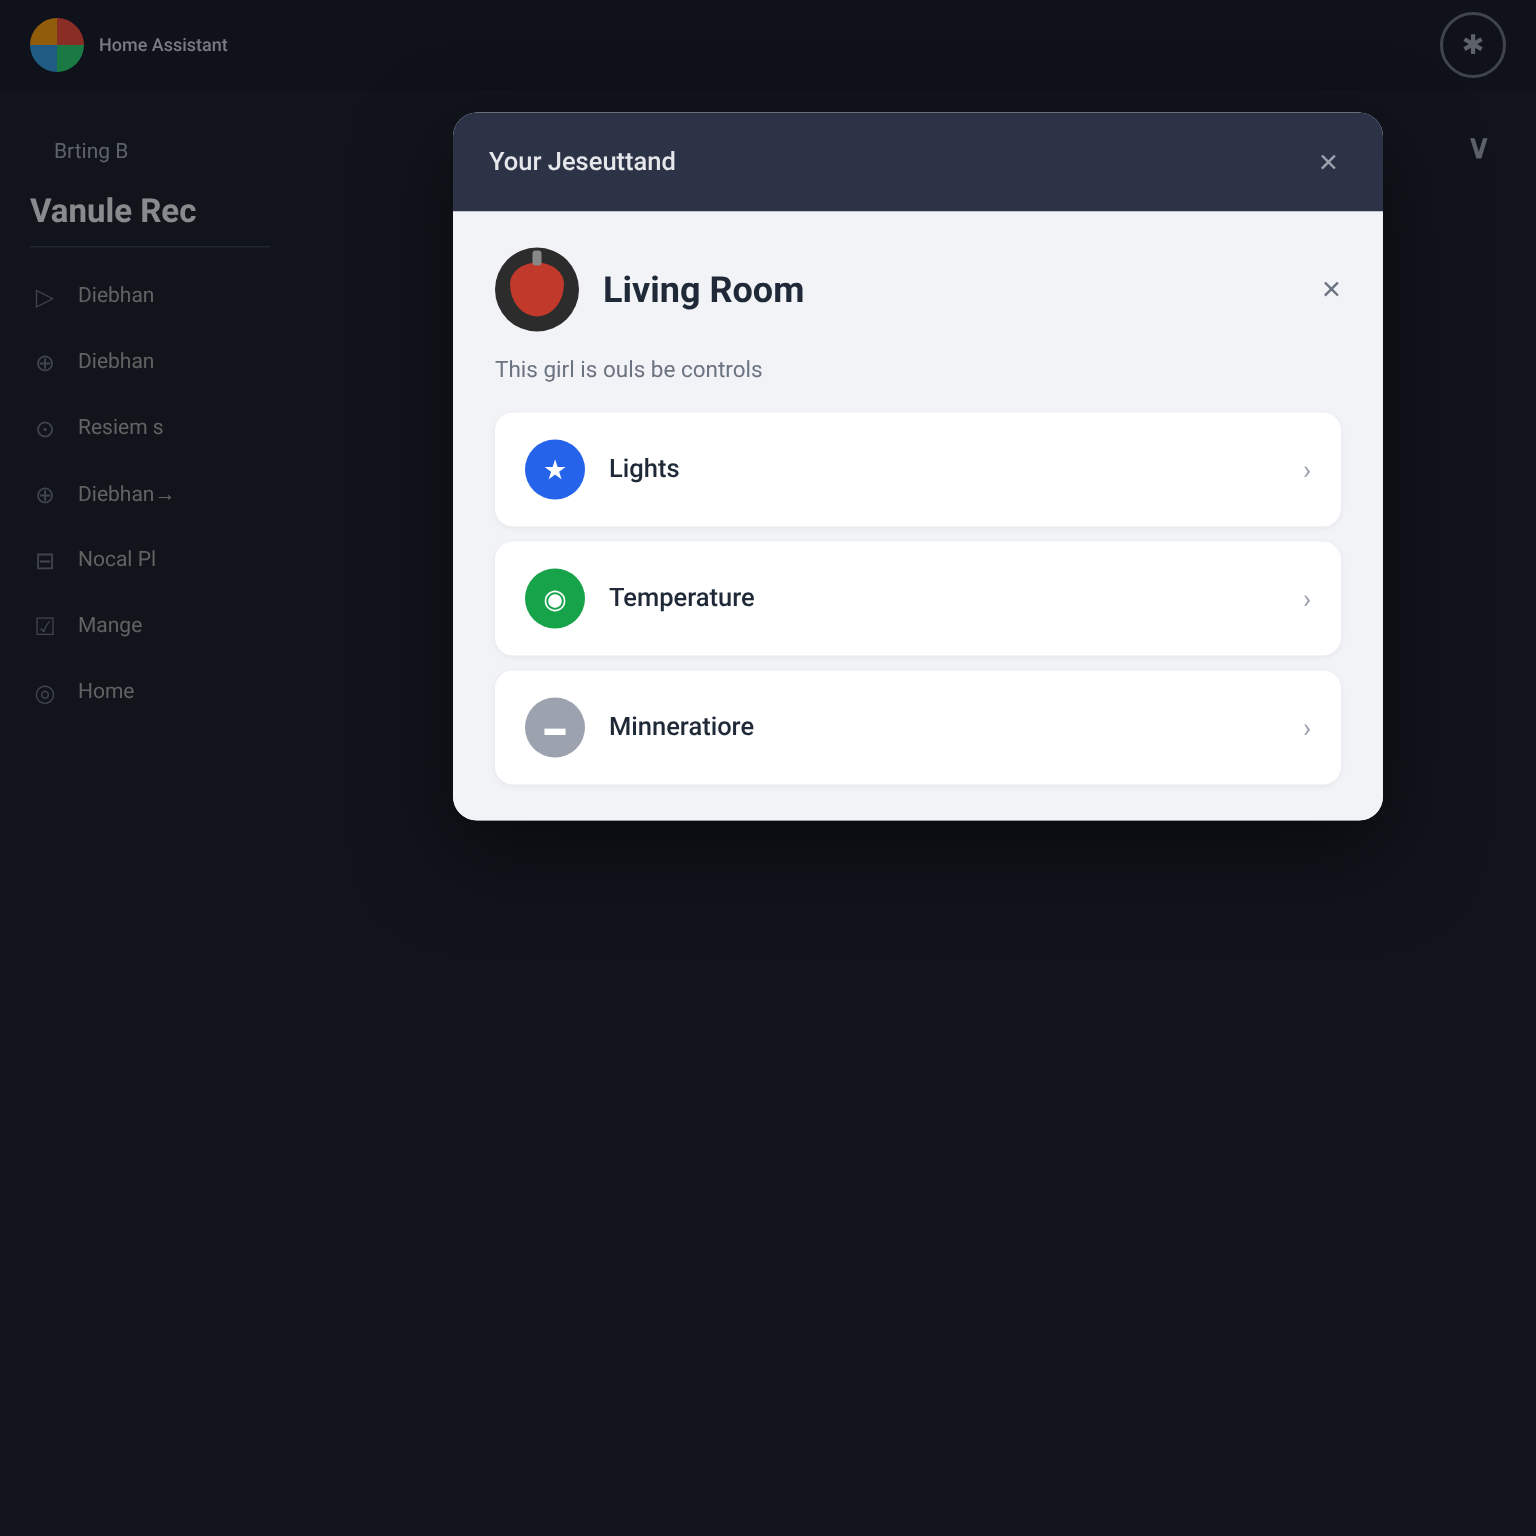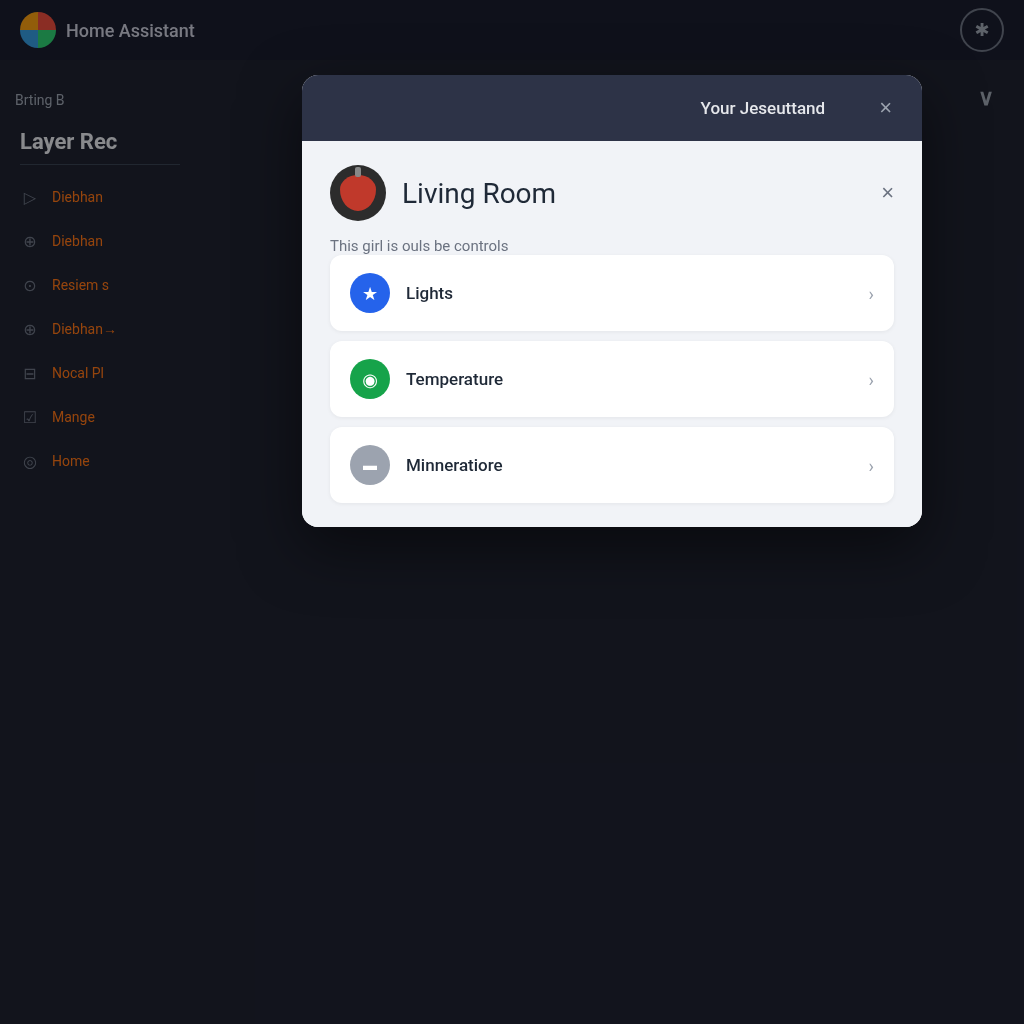--- a/index.html
+++ b/index.html
@@ -41,21 +41,21 @@
     .ha-logo {
       width: 36px;
       height: 36px;
       border-radius: 50%;
       background: conic-gradient(from 0deg, #e74c3c 0deg 90deg, #2ecc71 90deg 180deg, #3498db 180deg 270deg, #f39c12 270deg 360deg);
       flex-shrink: 0;
     }
 
     .app-title {
       color: #c8cad8;
-      font-size: 18px;
+      font-size: 12px;
       font-weight: 500;
     }
 
     .top-bar-right {
       position: absolute;
       right: 20px;
       top: 50%;
       transform: translateY(-50%);
     }
 
@@ -78,21 +78,21 @@
       position: absolute;
       left: 0;
       top: 60px;
       width: 200px;
       height: calc(100% - 60px);
       background: #1e2230;
       padding: 20px 0;
     }
 
     .sidebar-header {
-      padding: 10px 20px 20px 15px;
+      padding: 10px 20px 20px 36px;
     }
 
     .sidebar-title {
       color: #e5e7eb;
       font-size: 22px;
       font-weight: 700;
     }
 
     .sidebar-divider {
       height: 1px;
@@ -114,21 +114,21 @@
       width: 20px;
       height: 20px;
       display: flex;
       align-items: center;
       justify-content: center;
       color: #6b7280;
       font-size: 16px;
     }
 
     .sidebar-item-label {
-      color: #f97316;
+      color: #a3a3a3;
       font-size: 14px;
     }
 
     .top-section-label {
       color: #9ca3af;
       font-size: 14px;
     }
 
     
     .overlay-backdrop {
@@ -162,22 +162,21 @@
       overflow: hidden;
       box-shadow: 0 20px 60px rgba(0,0,0,0.5);
     }
 
     
     .modal-header {
       background: #2d3347;
       padding: 20px 24px;
       display: flex;
       align-items: center;
-      justify-content: flex-end;
-      gap: 48px;
+      justify-content: space-between;
     }
 
     .modal-header-title {
       color: #e5e7eb;
       font-size: 17px;
       font-weight: 500;
     }
 
     .modal-close-btn {
       background: none;
@@ -235,36 +234,37 @@
       top: -8px;
       left: 50%;
       transform: translateX(-50%);
       width: 6px;
       height: 10px;
       background: #888;
       border-radius: 2px;
     }
 
     .room-title {
-      font-size: 28px;
-      font-weight: 400;
+      font-size: 24px;
+      font-weight: 700;
       color: #1f2937;
     }
 
     .room-close-btn {
       background: none;
       border: none;
       font-size: 22px;
       color: #6b7280;
       cursor: pointer;
     }
 
     .room-subtitle {
       color: #6b7280;
       font-size: 15px;
+      margin-bottom: 20px;
     }
 
     
     .control-list {
       display: flex;
       flex-direction: column;
       gap: 10px;
     }
 
     .control-item {
@@ -346,21 +346,21 @@
       <button class="asterisk-btn">
         <span>✱</span>
       </button>
     </div>
   </div>
 
   <div class="sidebar">
     <div class="sidebar-header">
       <span class="top-section-label">Brting B</span>
     </div>
-    <div class="sidebar-title" style="padding: 0 20px 10px 20px;">Layer Rec</div>
+    <div class="sidebar-title" style="padding: 0 20px 10px 20px;">Vanule Rec</div>
     <div class="sidebar-divider"></div>
 
     <div class="sidebar-item">
       <span class="sidebar-item-icon">▷</span>
       <span class="sidebar-item-label">Diebhan</span>
     </div>
     <div class="sidebar-item">
       <span class="sidebar-item-icon">⊕</span>
       <span class="sidebar-item-label">Diebhan</span>
     </div>

